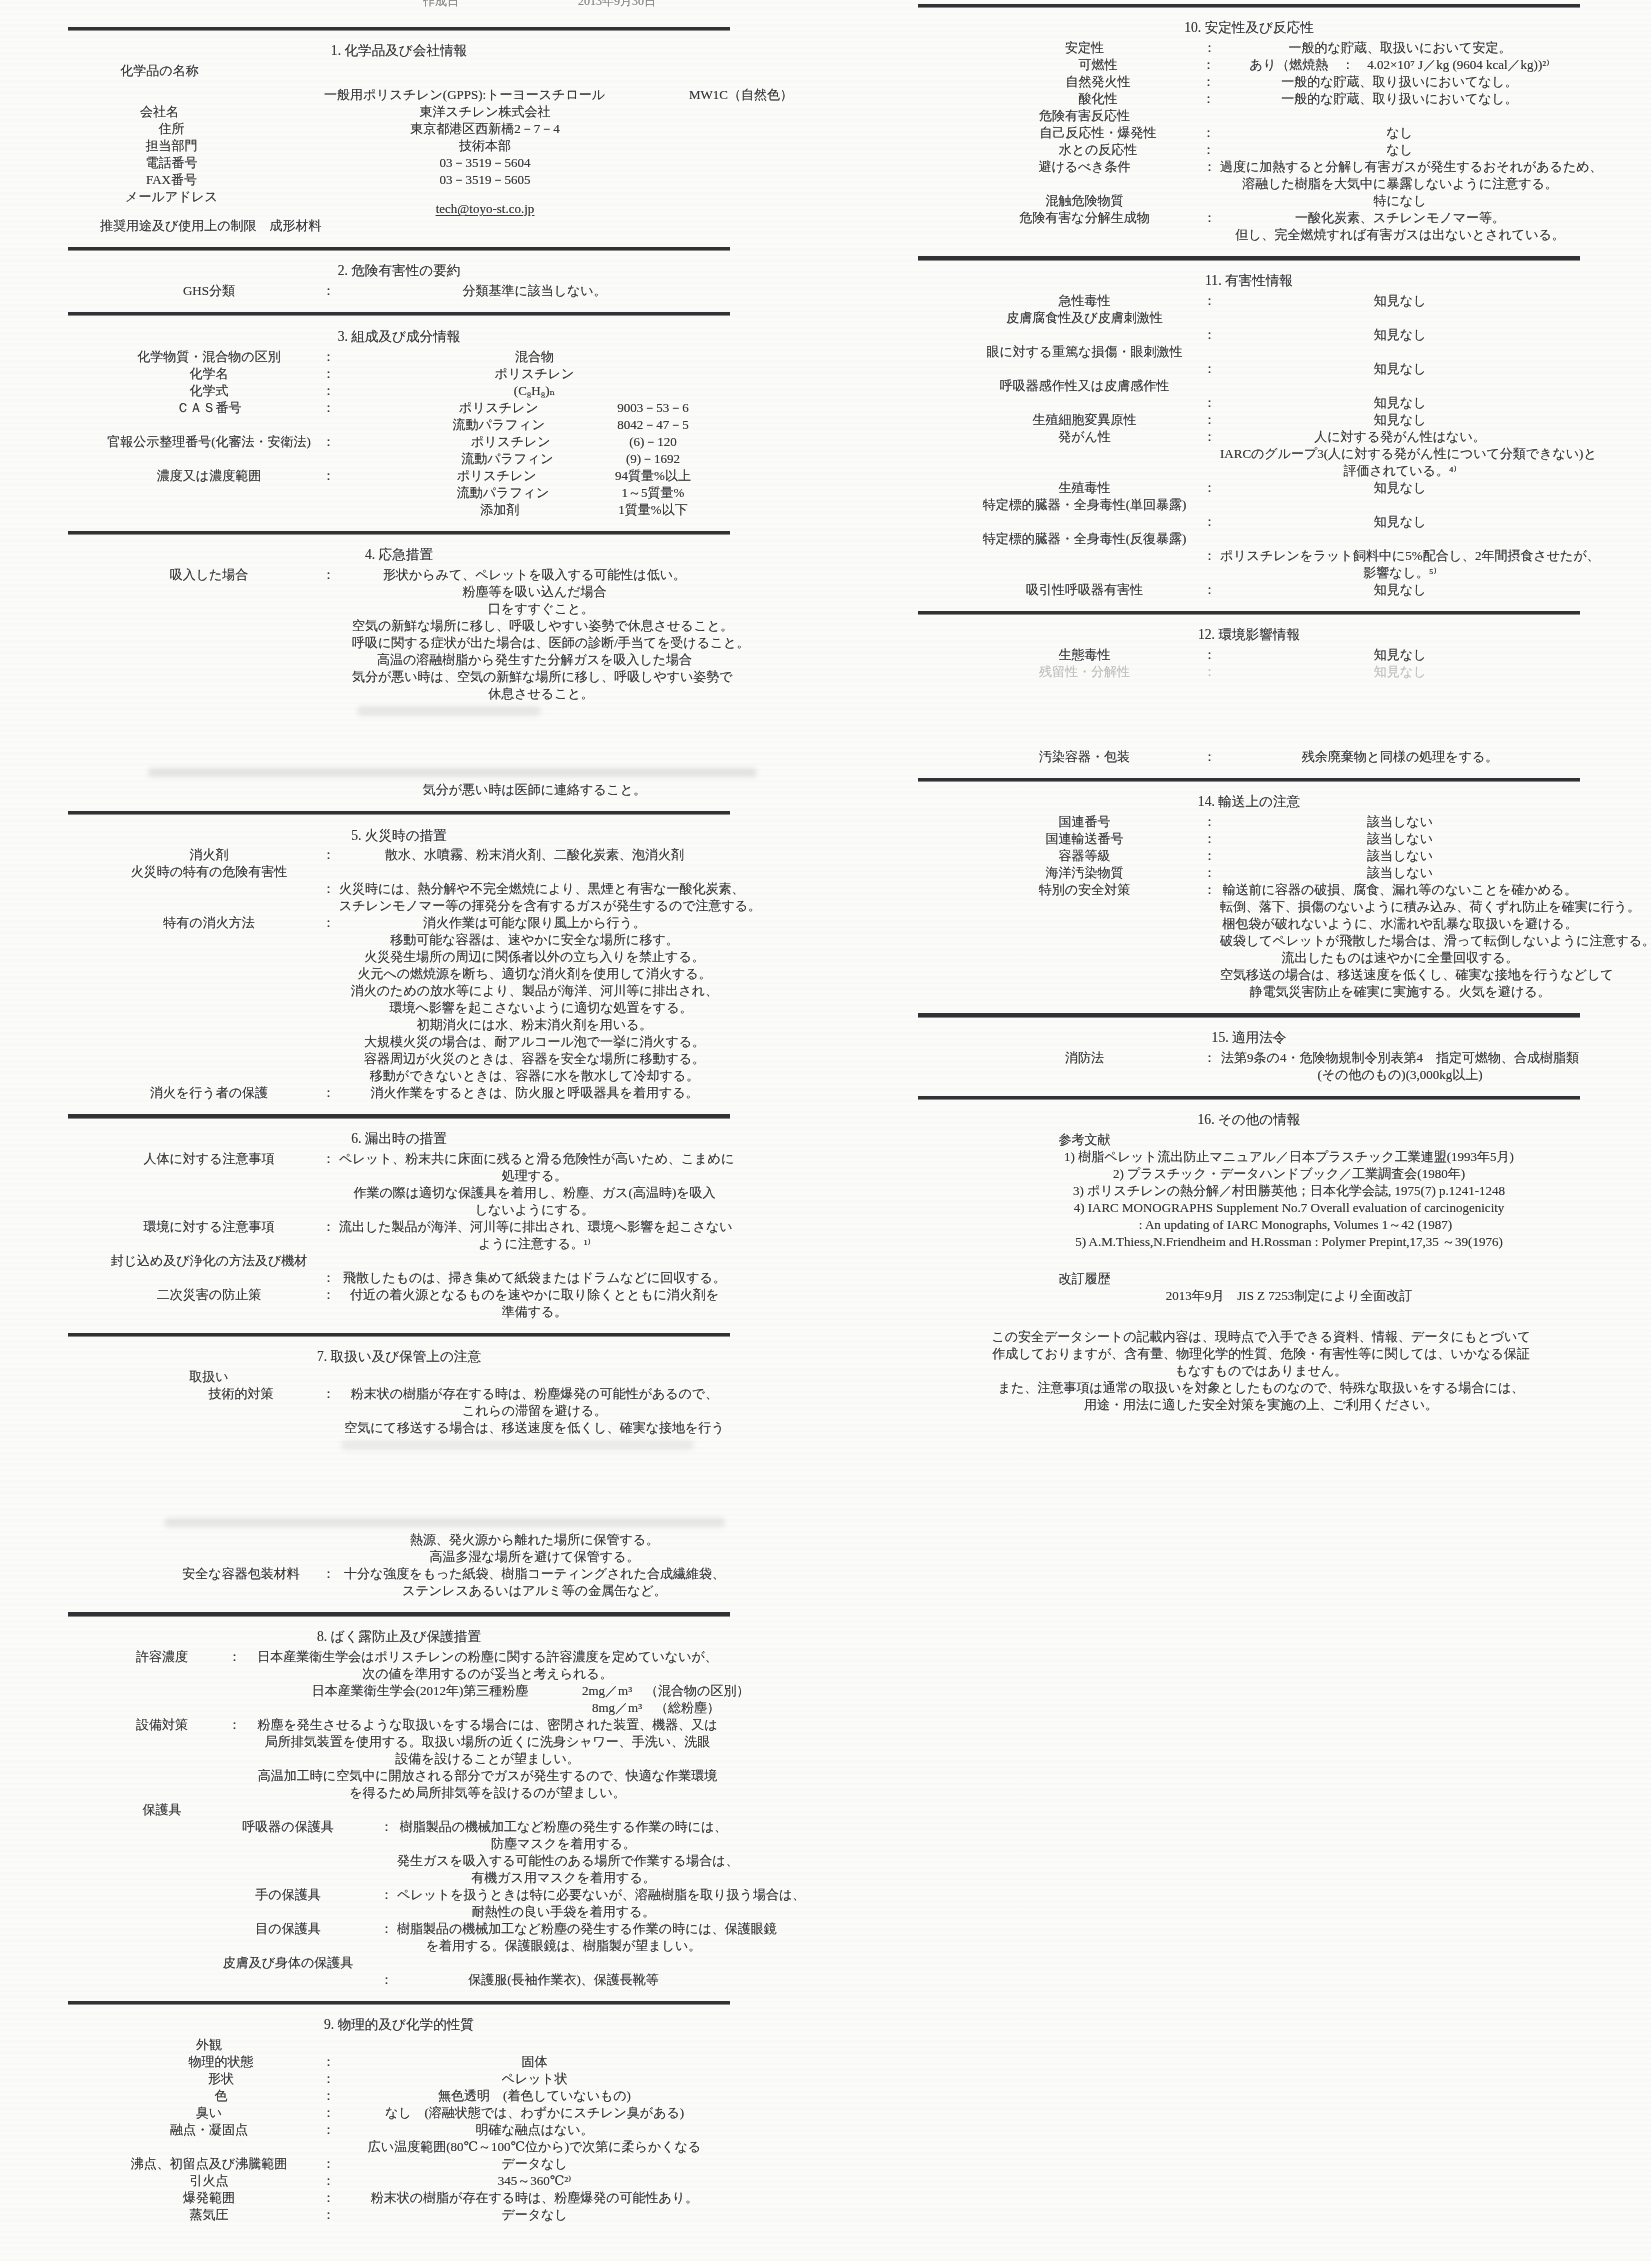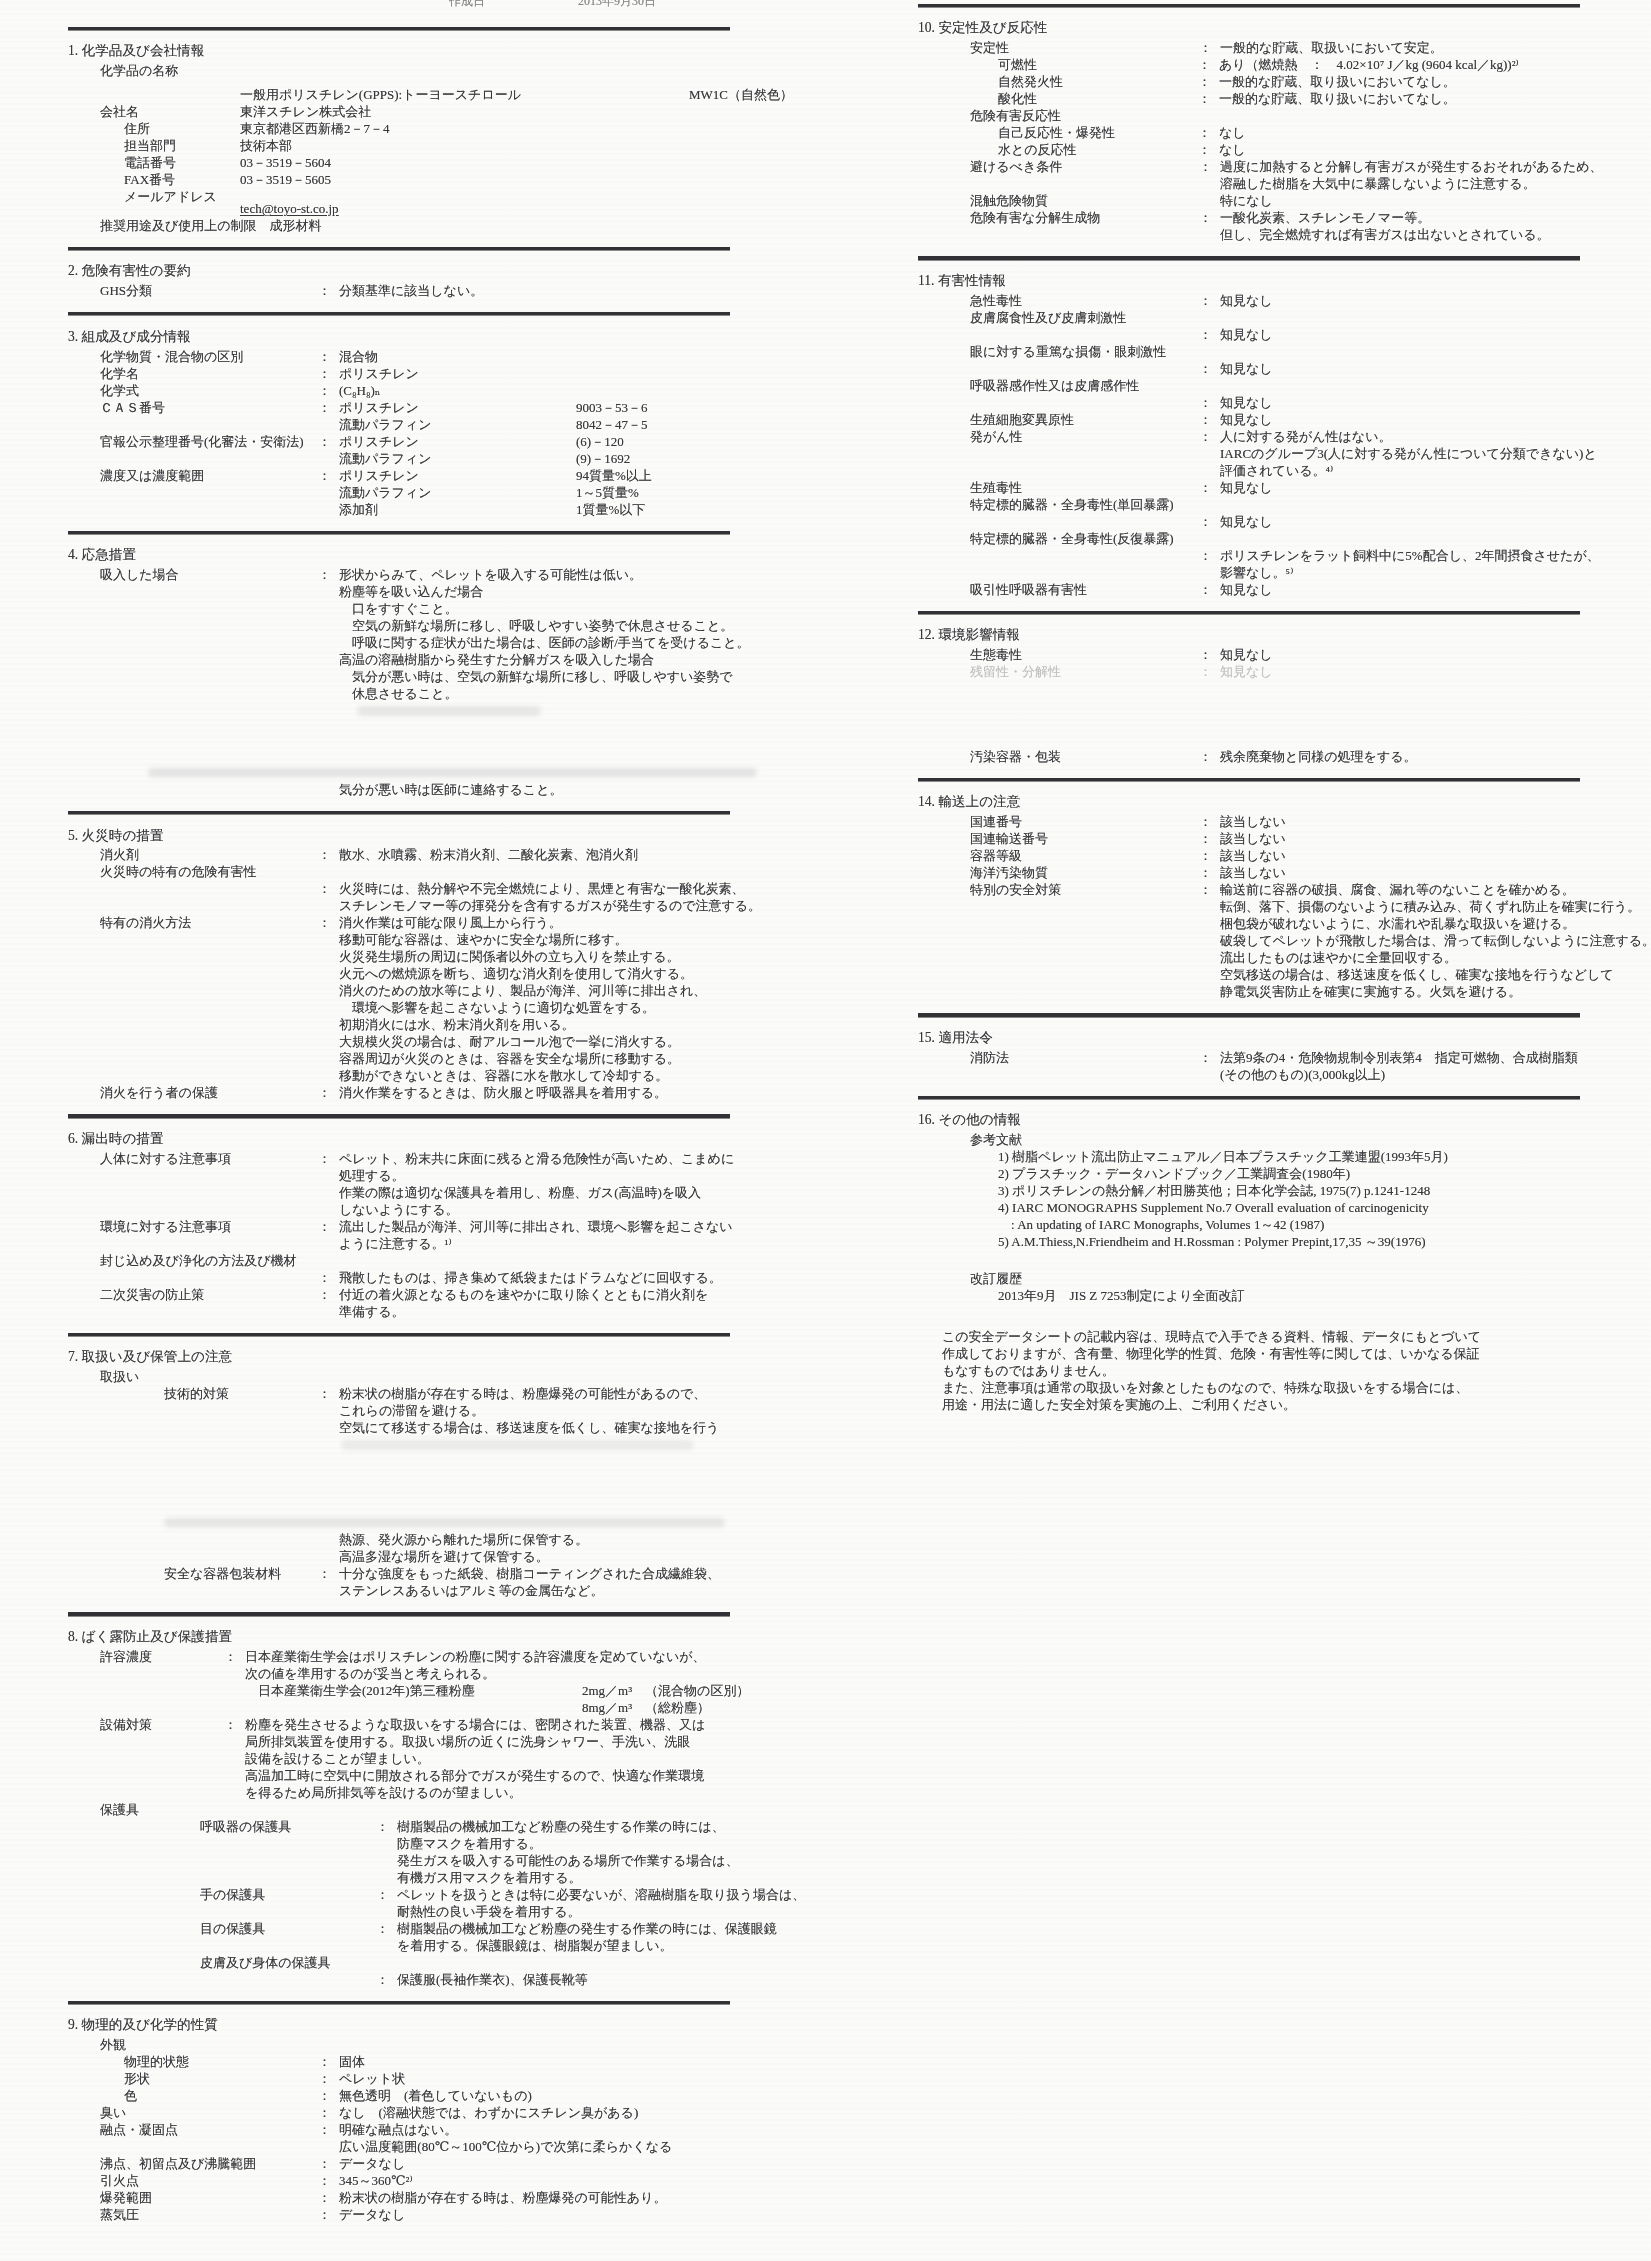--- a/index.html
+++ b/index.html
@@ -7,21 +7,21 @@
     position:relative;
     width:1652px;height:2261px;
     background:#fbfbf9;
     background-image:repeating-linear-gradient(0deg, rgba(120,120,115,0.018) 0 2.4px, rgba(255,255,255,0) 2.4px 5.6px);
     overflow:hidden;
     font-family:"Liberation Serif","DejaVu Serif",serif;
     color:#38383c;
     font-size:13px;
     text-shadow:0 0 0.4px rgba(45,45,50,.5);
   }
-  .col{position:absolute;top:0;width:662px;}
+  .col{position:absolute;top:0;width:662px;text-align:center;}
   #col-left{left:68px;}
   #col-right{left:918px;}
   .rule{height:3.2px;background:#323236;border-bottom:0.8px solid #8a8a88;margin:13px 0 11.2px 0;}
   #col-left .rule:first-child{margin-top:26.5px;}
   #col-right .rule:first-child{margin-top:4px;}
   .sec-title{margin:6.4px 0 2.4px 0;line-height:17.6px;font-size:13.6px;white-space:pre;}
   .row{display:flex;align-items:flex-start;padding-left:var(--pl,32px);line-height:17px;min-height:17px;}
   .lbl{flex:0 0 var(--lw,218px);white-space:pre;}
   .colon{flex:0 0 21px;white-space:pre;}
   .val{flex:1 1 auto;min-width:0;}
@@ -39,21 +39,21 @@
   .k-r2{--pl:80px;--lw:200px;}
   .k-rp{--pl:80px;--lw:0px;}
   .k-rd{--pl:24px;--lw:0px;}
   .k-rp .colon,.k-rd .colon{flex-basis:0;}
   .faded{opacity:.3;filter:blur(0.5px);}
   .u .vline{text-decoration:underline;text-underline-offset:2.4px;margin-top:12px;}
   .smudge{height:9.6px;margin:4px 0;background:#8f8f96;border-radius:4.8px;filter:blur(2.4px);}
   .gap{width:100%;}
   .top-frag{position:absolute;top:0;height:10.4px;overflow:hidden;opacity:.6;}
   .top-frag span{display:block;transform:translateY(-7.2px);font-size:12px;white-space:pre;}
-  #frag-left{left:449px;}
+  #frag-left{left:423px;}
   #frag-right{left:578px;}
 </style>
 </head>
 <body>
 
 <div id="page">
   <div class="top-frag" id="frag-left">
     <span>作成日</span>
   </div>
   <div class="top-frag" id="frag-right">

